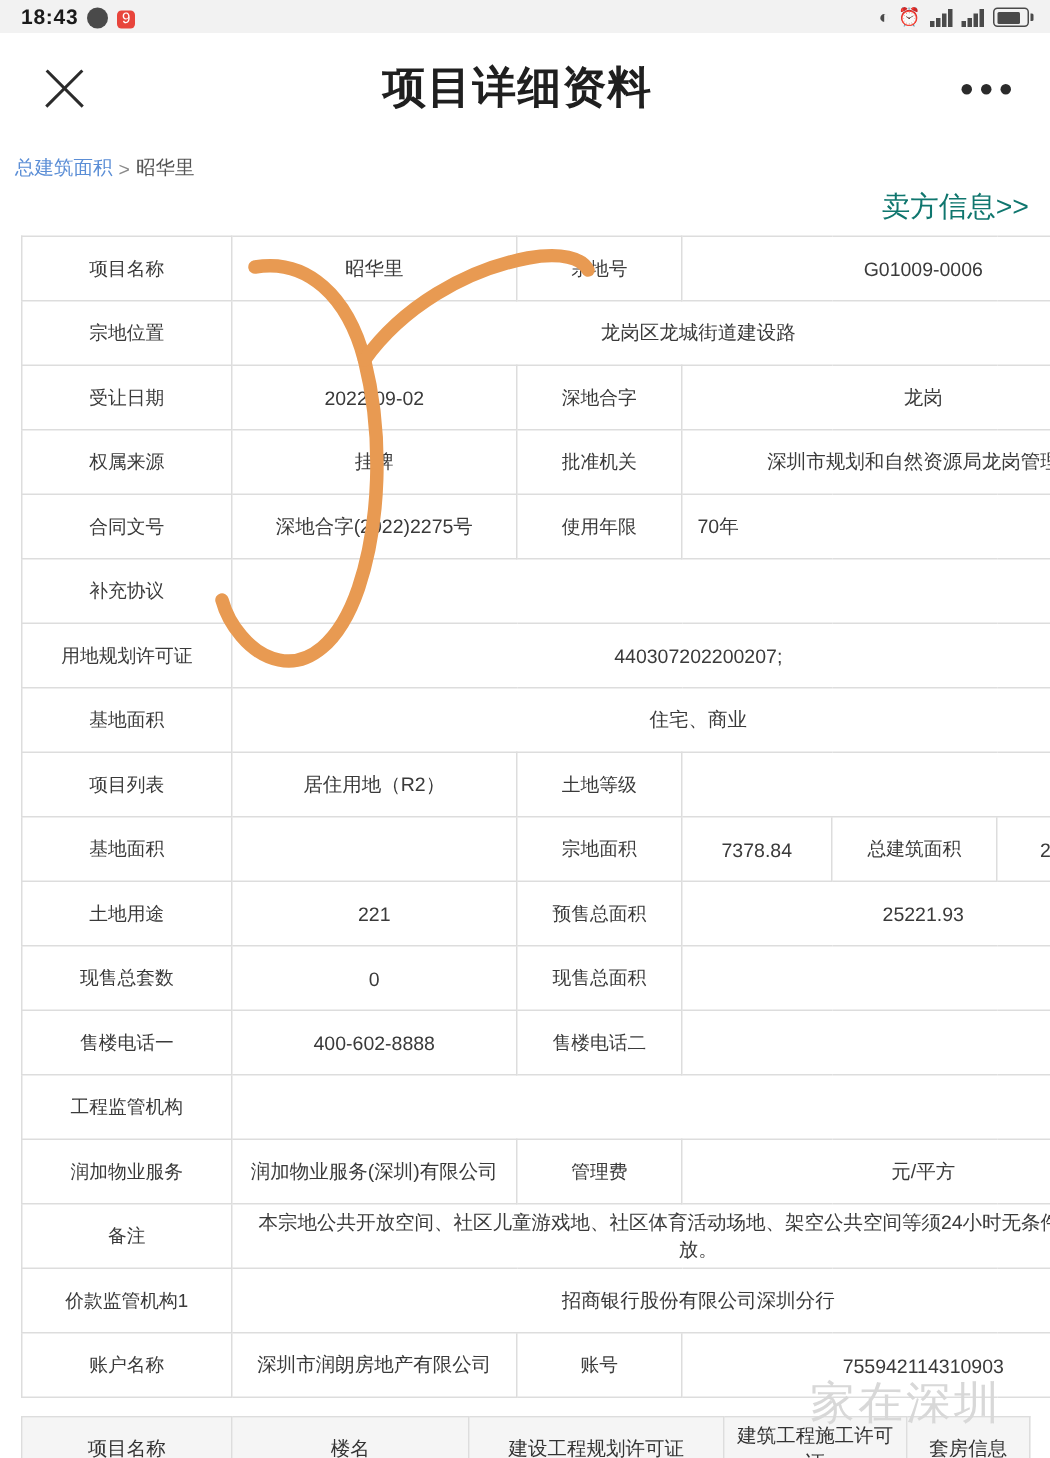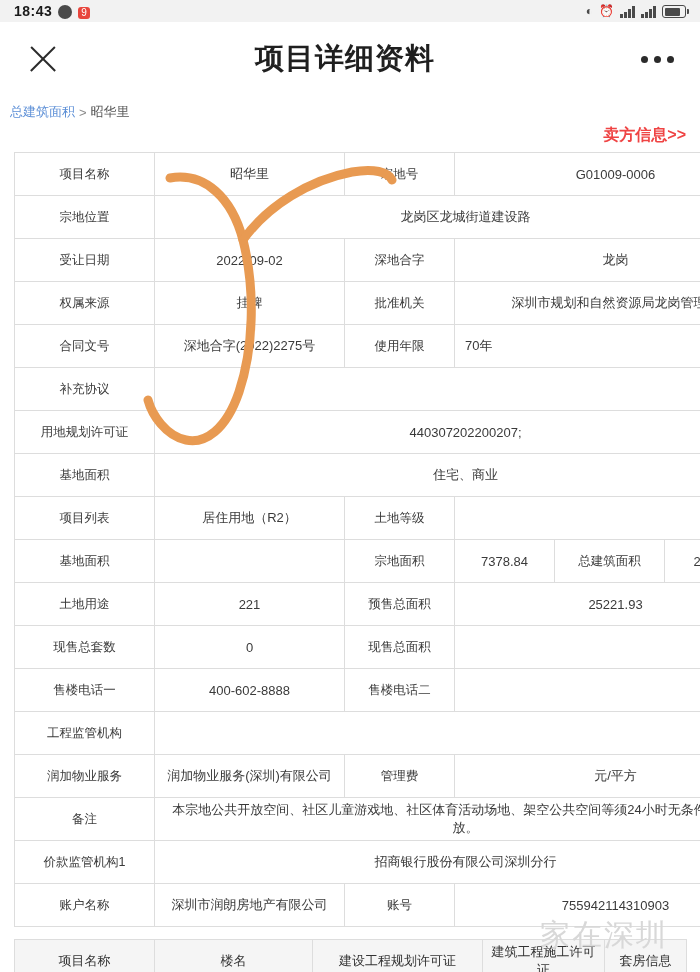--- a/index.html
+++ b/index.html
@@ -110,23 +110,23 @@
     gap: 4px;
   }
   .crumb-link { color: #5b8ed6; cursor: pointer; }
   .crumb-sep { color: #8a8a8a; }
   .crumb-cur { color: #555; }
 
   
   .sellerrow {
     text-align: right;
     padding: 0 14px 6px 0;
-    font-size: 16px;
-    font-weight: 700;
-    color: #ef4444;
+    font-size: 19px;
+    font-weight: 400;
+    color: #0f766e;
     cursor: pointer;
   }
 
   
   table.info {
     width: 672px;
     margin: 0 14px;
     border-collapse: collapse;
     table-layout: fixed;
     font-size: 13px;

